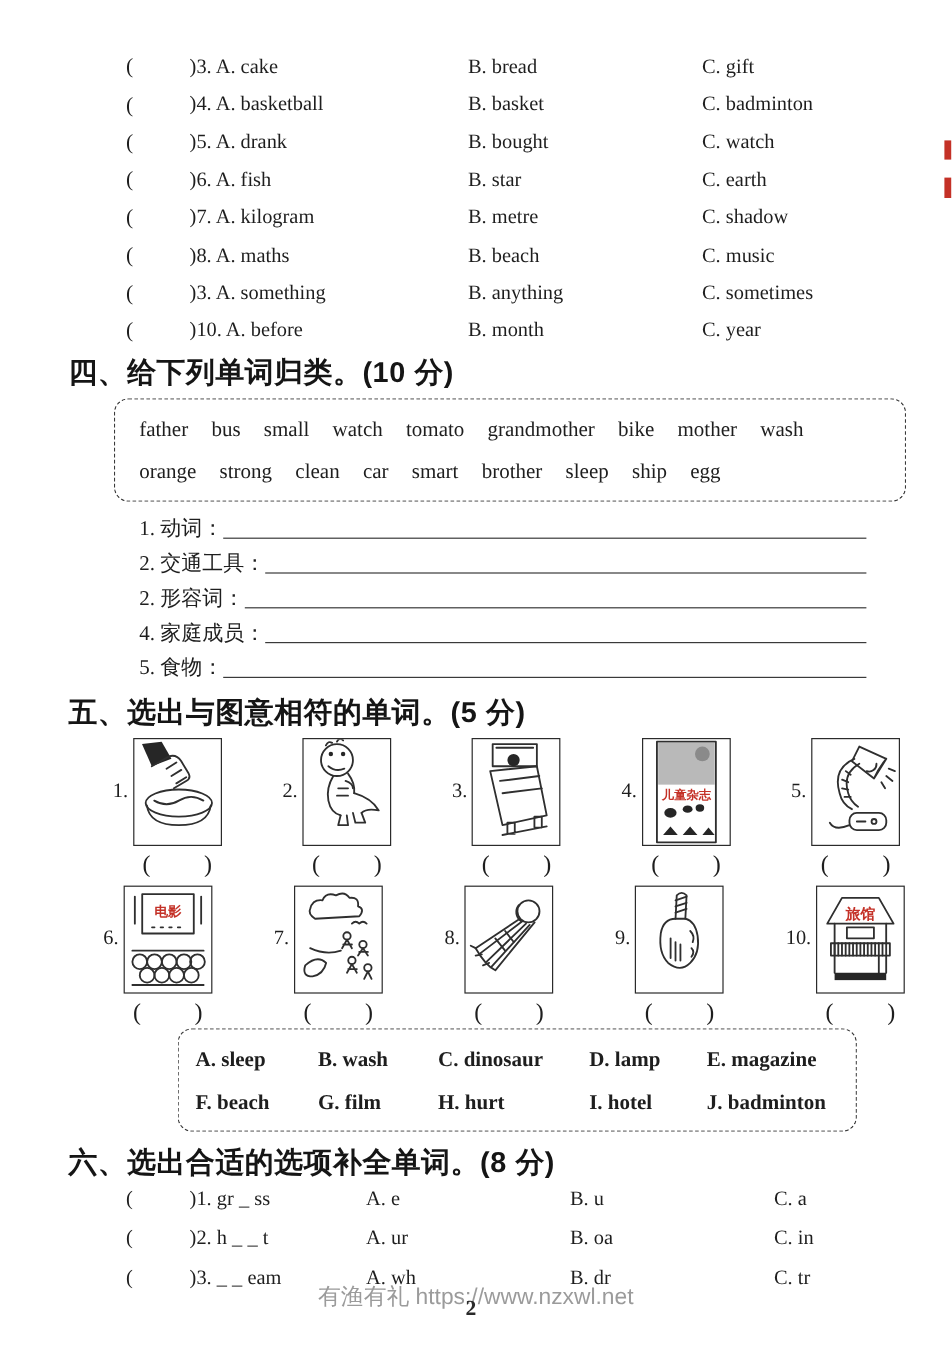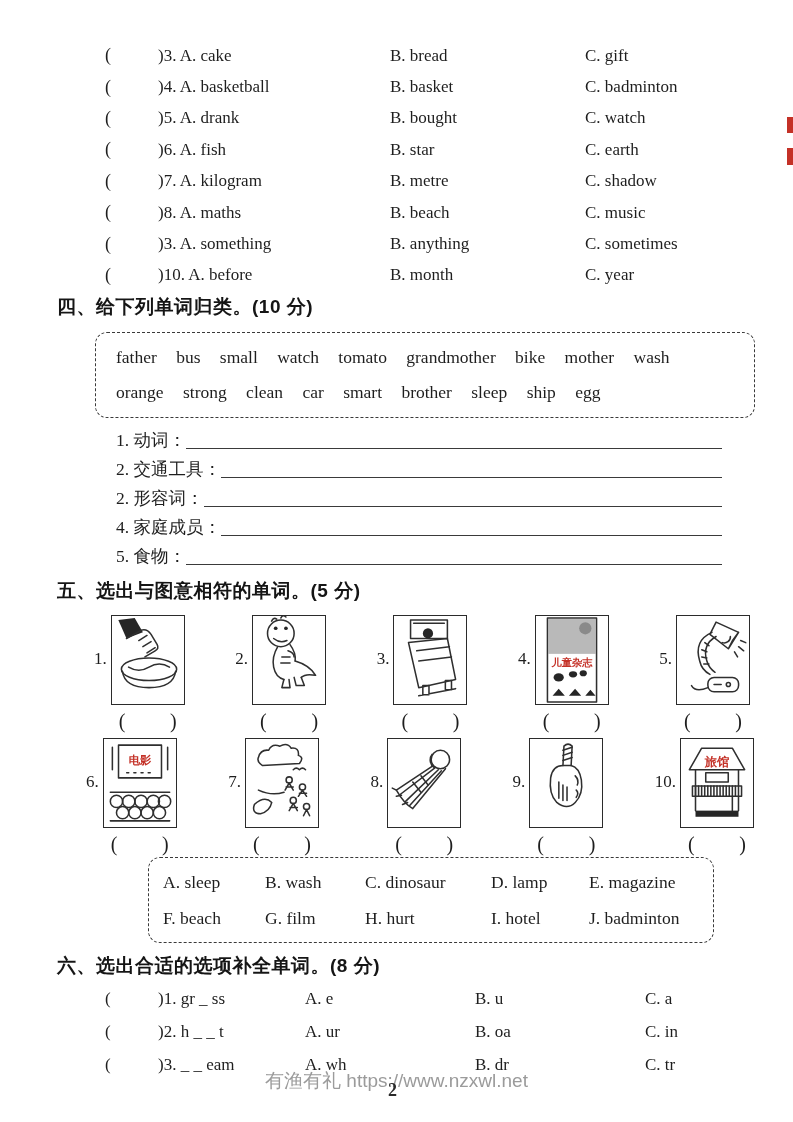--- a/index.html
+++ b/index.html
@@ -11,21 +11,21 @@
   .edge-mark.m2{top:148px;height:17px;}
 
   
   .s3{position:absolute;top:40px;left:0;right:0;}
   .qrow{display:grid;grid-template-columns:53px 232px 195px 1fr;margin-left:105px;
         height:31.4px;align-items:center;font-size:17px;}
   .qrow .paren{font-size:18px;}
 
   
   .hd{position:absolute;left:57px;margin:0;font-family:"Liberation Sans","DejaVu Sans",sans-serif;
-      font-weight:bold;font-size:19px;color:#151515;letter-spacing:.5px;}
+      font-weight:bold;font-size:24px;color:#151515;letter-spacing:.5px;}
   .h4{top:294px;} .h5{top:578px;} .h6{top:953px;}
 
   
   .wordbox{position:absolute;top:332px;left:95px;width:660px;box-sizing:border-box;
            border:1.7px dashed #3a3a3a;border-radius:12px;padding:7px 20px;}
   .wline{font-size:17.5px;line-height:35px;word-spacing:15px;white-space:nowrap;}
 
   
   .cats{position:absolute;top:424px;left:116px;width:606px;}
   .catrow{display:flex;height:29px;align-items:flex-end;}
@@ -40,21 +40,21 @@
   .pnum{font-size:17px;margin:34px 4px 0 0;}
   .pcol{display:flex;flex-direction:column;align-items:center;}
   .pbox{width:74px;height:90px;border:1.8px solid #2b2b2b;background:#fff;box-sizing:border-box;text-align:right;}
   .pbox svg{display:block;width:100%;height:100%;}
   .pparen{width:58px;display:flex;justify-content:space-between;font-size:20px;margin-top:5px;}
 
   
   .optbox{position:absolute;top:857px;left:148px;width:566px;box-sizing:border-box;
           border:1.7px dashed #3a3a3a;border-radius:12px;padding:6px 14px;}
   .optrow{display:grid;grid-template-columns:102px 100px 126px 98px auto;
-          font-size:17.5px;line-height:36px;}
+          font-size:17.5px;line-height:36px;font-weight:bold;}
 
   
   .s6{position:absolute;top:982px;left:0;right:0;}
   .qrow6{display:grid;grid-template-columns:53px 147px 170px 170px 1fr;margin-left:105px;
          height:33px;align-items:center;font-size:17px;}
 
   
   .footer{position:absolute;top:1068px;left:0;width:100%;text-align:center;}
   .wm{font-family:"Liberation Sans","DejaVu Sans",sans-serif;font-size:19px;color:#9b9b9b;}
   .pageno{position:absolute;left:388px;top:12px;font-size:18px;color:#2a2a2a;font-weight:bold;}

